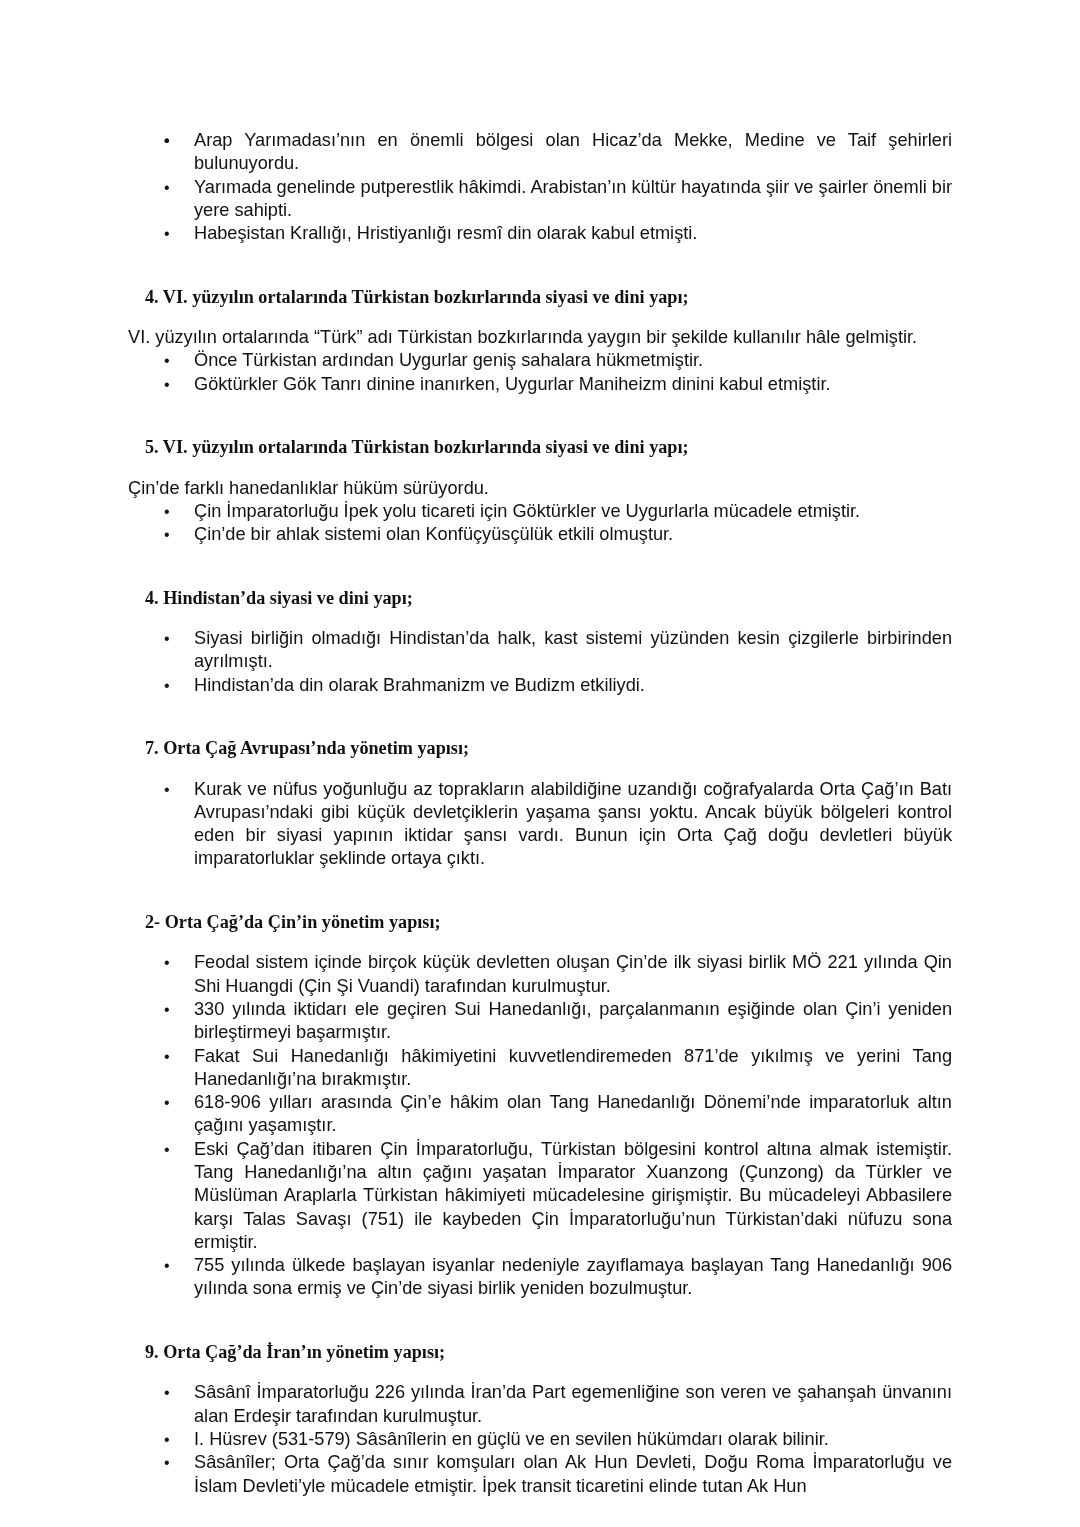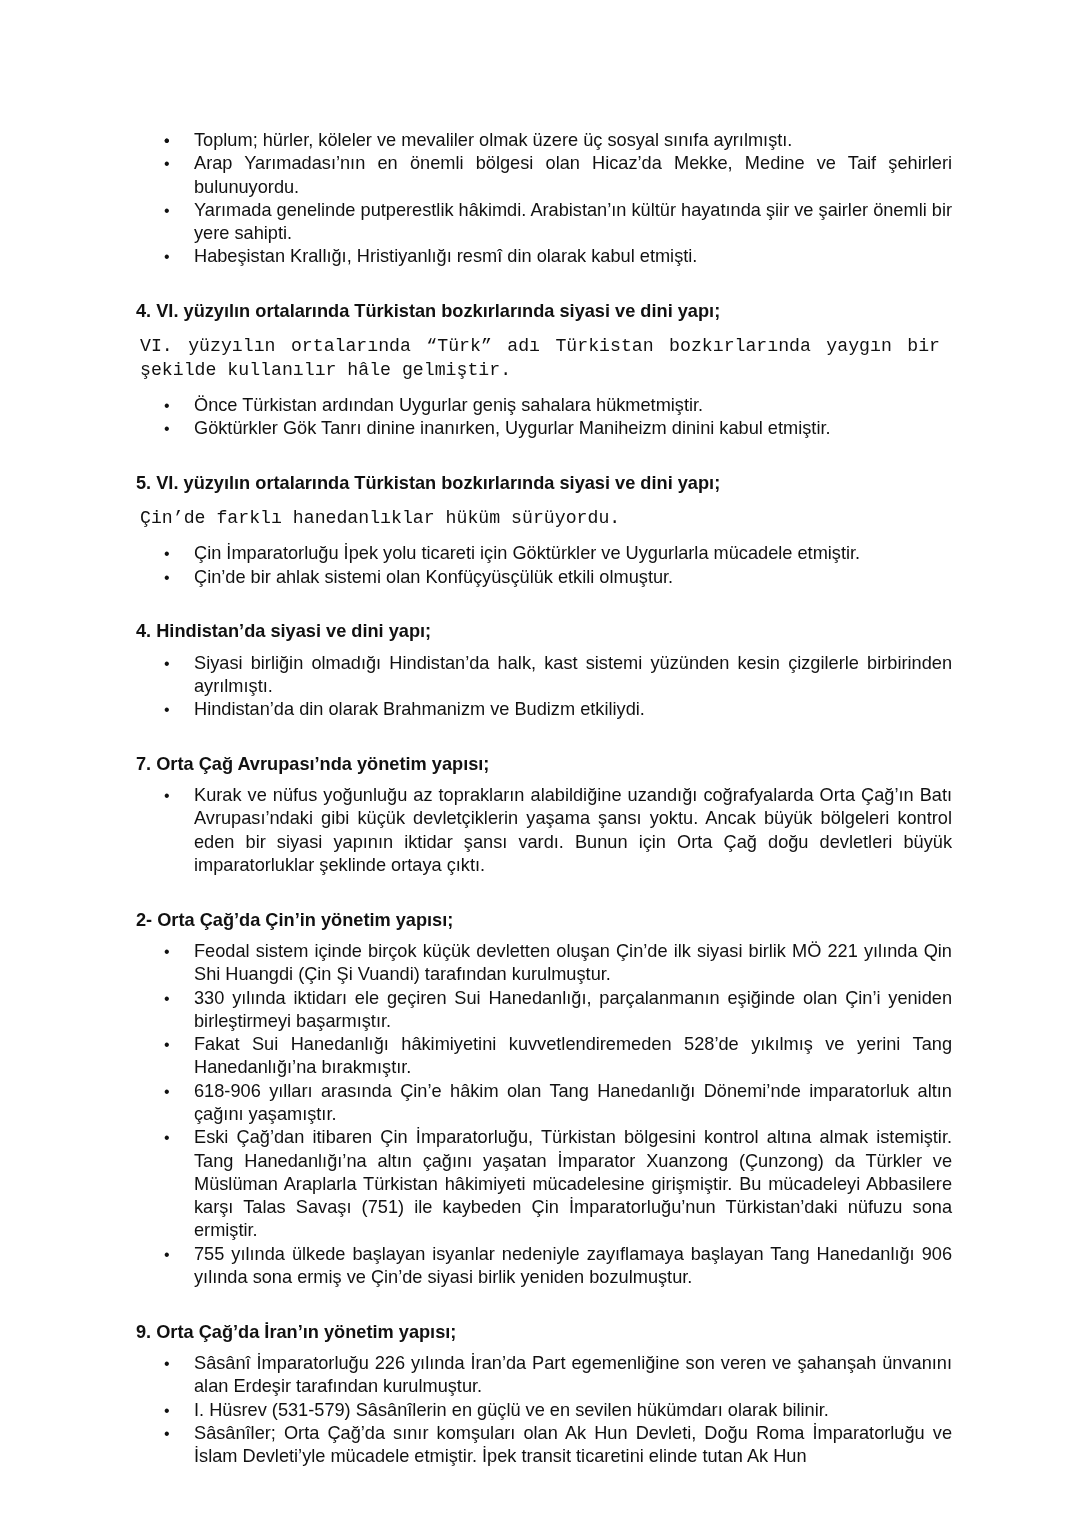--- a/index.html
+++ b/index.html
@@ -2,35 +2,35 @@
 <html><head>
 <meta charset="utf-8">
 <style>
   html, body { margin: 0; padding: 0; background: #ffffff; }
   body { width: 1080px; height: 1527px; position: relative; overflow: hidden;
          font-family: "Liberation Sans", sans-serif; color: #111111; }
   .page { position: absolute; left: 128px; top: 129px; width: 824px;
           font-size: 18.2px; line-height: 23.3px; }
   .section { margin: 0; }
   .gap { height: 23.3px; }
-  .heading { font-weight: bold; margin: 8px; }
-  .intro { margin: 12px; text-align: justify; font-family: Liberation Mono, monospace; }
+  .heading { font-weight: bold; margin: 17px; font-family: Liberation Serif, serif; }
+  .intro { margin: 0; text-align: justify; }
   ul.bullets { list-style: none; margin: 0; padding: 0 0 0 66px; }
   ul.bullets li { position: relative; text-align: justify; margin: 0; }
   ul.bullets li .dot { position: absolute; left: -30px; top: 0; font-size: 16px; }
   ul.bullets li .txt b { font-weight: normal; }
 </style>
 </head>
 <body>
 
 <div class="page">
 
   <ul class="bullets">
     <li><span class="dot">•</span></li>
-    <li><span class="dot">•</span><span class="txt">Toplum; hürler, köleler ve mevaliler olmak üzere üç sosyal sınıfa ayrılmıştı.</span></li>
+    <li><span class="dot">•</span></li>
     <li><span class="dot">•</span><span class="txt">Arap Yarımadası’nın en önemli bölgesi olan Hicaz’da Mekke, Medine ve Taif şehirleri bulunuyordu.</span></li>
     <li><span class="dot">•</span><span class="txt">Yarımada genelinde putperestlik hâkimdi. Arabistan’ın kültür hayatında şiir ve şairler önemli bir yere sahipti.</span></li>
     <li><span class="dot">•</span><span class="txt">Habeşistan Krallığı, Hristiyanlığı resmî din olarak kabul etmişti.</span></li>
   </ul>
 
   <div class="gap"></div>
 
   <div class="section">
     <p class="heading">4. VI. yüzyılın ortalarında Türkistan bozkırlarında siyasi ve dini yapı;</p>
     <p class="intro">VI. yüzyılın ortalarında “Türk” adı Türkistan bozkırlarında yaygın bir şekilde kullanılır hâle gelmiştir.</p>
@@ -70,21 +70,21 @@
     </ul>
   </div>
 
   <div class="gap"></div>
 
   <div class="section">
     <p class="heading">2- Orta Çağ’da Çin’in yönetim yapısı;</p>
     <ul class="bullets">
       <li><span class="dot">•</span><span class="txt">Feodal sistem içinde birçok küçük devletten oluşan Çin’de ilk siyasi birlik MÖ 221 yılında Qin Shi Huangdi (Çin Şi Vuandi) tarafından kurulmuştur.</span></li>
       <li><span class="dot">•</span><span class="txt">330 yılında iktidarı ele geçiren Sui Hanedanlığı, parçalanmanın eşiğinde olan Çin’i yeniden birleştirmeyi başarmıştır.</span></li>
-      <li><span class="dot">•</span><span class="txt">Fakat Sui Hanedanlığı hâkimiyetini kuvvetlendiremeden 528’de yıkılmış ve yerini Tang Hanedanlığı’na bırakmıştır.</span></li>
+      <li><span class="dot">•</span><span class="txt">Fakat Sui Hanedanlığı hâkimiyetini kuvvetlendiremeden 871’de yıkılmış ve yerini Tang Hanedanlığı’na bırakmıştır.</span></li>
       <li><span class="dot">•</span><span class="txt">618-906 yılları arasında Çin’e hâkim olan Tang Hanedanlığı Dönemi’nde imparatorluk altın çağını yaşamıştır.</span></li>
       <li><span class="dot">•</span><span class="txt">Eski Çağ’dan itibaren Çin İmparatorluğu, Türkistan bölgesini kontrol altına almak istemiştir. Tang Hanedanlığı’na altın çağını yaşatan İmparator Xuanzong (Çunzong) da Türkler ve Müslüman Araplarla Türkistan hâkimiyeti mücadelesine girişmiştir. Bu mücadeleyi Abbasilere karşı Talas Savaşı (751) ile kaybeden Çin İmparatorluğu’nun Türkistan’daki nüfuzu sona ermiştir.</span></li>
       <li><span class="dot">•</span><span class="txt">755 yılında ülkede başlayan isyanlar nedeniyle zayıflamaya başlayan Tang Hanedanlığı 906 yılında sona ermiş ve Çin’de siyasi birlik yeniden bozulmuştur.</span></li>
     </ul>
   </div>
 
   <div class="gap"></div>
 
   <div class="section">
     <p class="heading">9. Orta Çağ’da İran’ın yönetim yapısı;</p>

